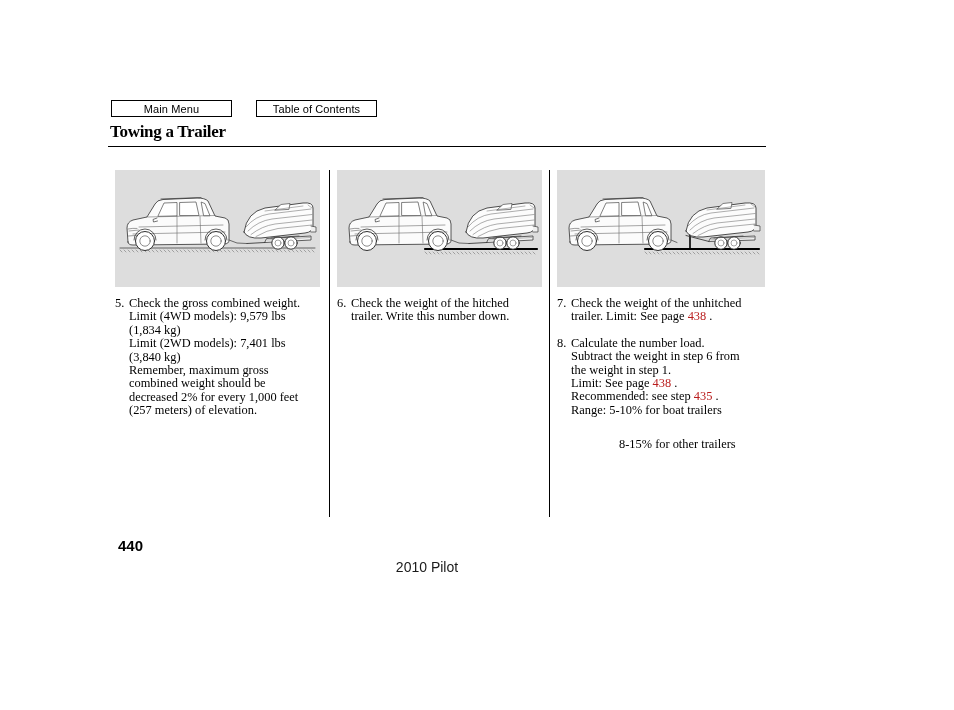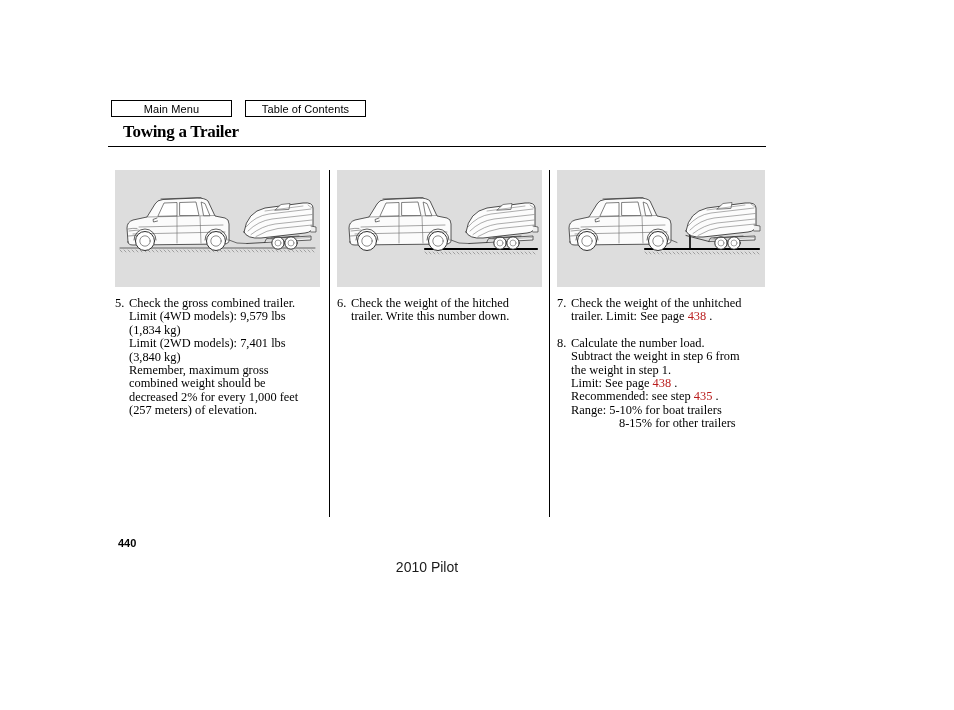--- a/index.html
+++ b/index.html
@@ -15,21 +15,21 @@
     color: #000000;
     overflow: hidden;
   }
 
   
   .nav-bar {
     position: absolute;
     left: 111px;
     top: 100px;
     display: flex;
-    gap: 13px;
+    gap: 24px;
   }
   .nav-btn {
     width: 121px;
     height: 17px;
     border: 1px solid #000000;
     background: #ffffff;
     font-family: "Liberation Sans", sans-serif;
     font-size: 11px;
     line-height: 17px;
     text-align: center;
@@ -43,21 +43,20 @@
   .page-title {
     position: absolute;
     left: 110px;
     top: 122px;
     font-family: "Liberation Serif", serif;
     font-weight: bold;
     font-size: 17px;
     letter-spacing: -0.3px;
     color: #000000;
     white-space: nowrap;
-    margin-left: 13px;
   }
   .title-rule {
     position: absolute;
     left: 108px;
     top: 146px;
     width: 658px;
     height: 1px;
     background: #000000;
   }
 
@@ -103,34 +102,34 @@
     padding-left: 14px;
     margin-bottom: 0;
   }
   .step + .step { margin-top: 13px; }
   .step-num {
     position: absolute;
     left: 0;
     top: 0;
   }
   .step-line { display: block; white-space: pre; }
-  .step-line.deep { padding-left: 48px; }
+  .step-line.deep { padding-left: 48px; margin-top: 21px; }
   .pagelink {
     color: #b91c1c;
     cursor: pointer;
   }
 
   
   .folio {
     position: absolute;
     left: 118px;
     top: 537px;
     font-family: "Liberation Sans", sans-serif;
     font-weight: bold;
-    font-size: 11px;
+    font-size: 15px;
     color: #000000;
   }
   .footer-model {
     position: absolute;
     left: 0;
     top: 559px;
     width: 954px;
     text-align: center;
     font-family: "Liberation Sans", sans-serif;
     font-size: 14px;
@@ -244,21 +243,21 @@
         </g>
 
         <path d="M156 68 L184 66" stroke="#3a3a3a" stroke-width="0.7"></path>
       </g>
     </svg>
   </div>
 
   <div class="steps">
     <div class="step">
       <span class="step-num">5.</span>
-      <span class="step-line">Check the gross combined trailer.</span>
+      <span class="step-line">Check the gross combined weight.</span>
       <span class="step-line">Limit (4WD models): 9,579 lbs</span>
       <span class="step-line">(1,834 kg)</span>
       <span class="step-line">Limit (2WD models): 7,401 lbs</span>
       <span class="step-line">(3,840 kg)</span>
       <span class="step-line">Remember, maximum gross</span>
       <span class="step-line">combined weight should be</span>
       <span class="step-line">decreased 2% for every 1,000 feet</span>
       <span class="step-line">(257 meters) of elevation.</span>
     </div>
   </div>

